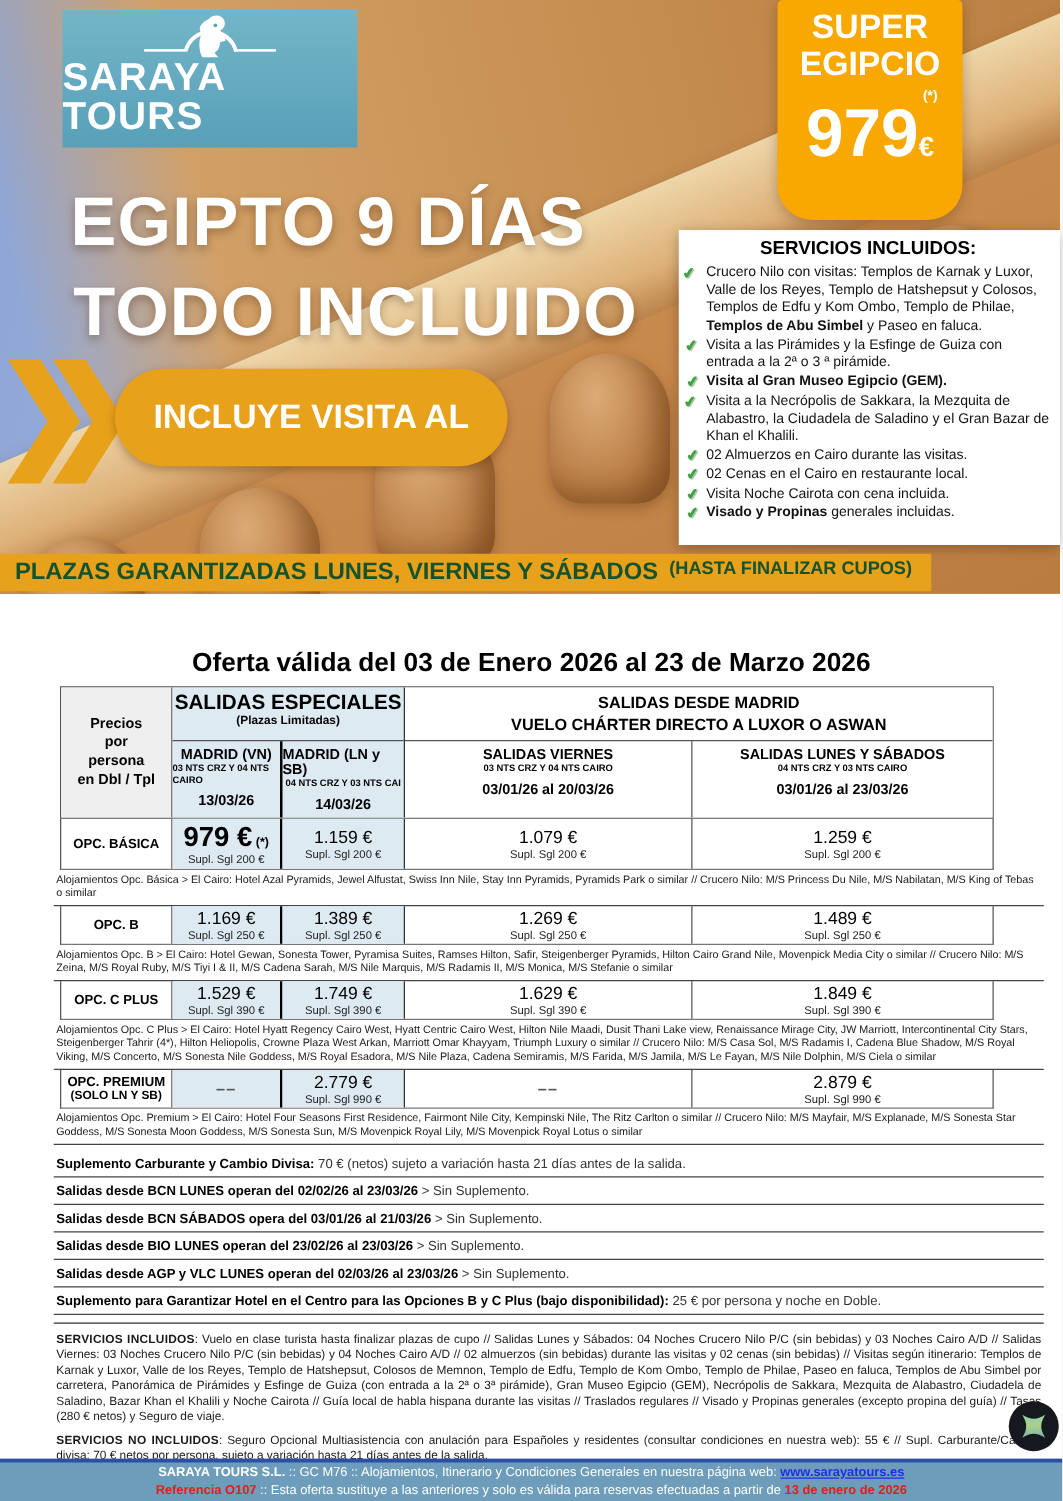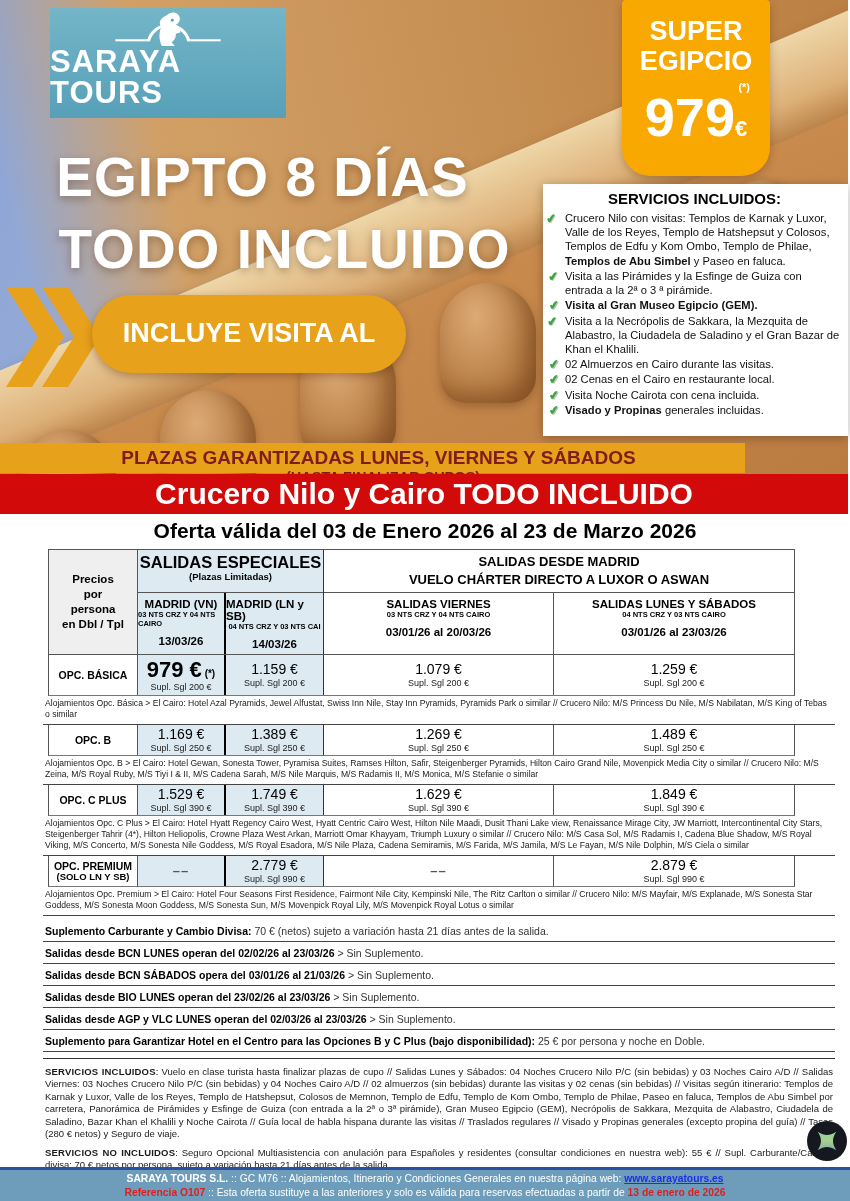--- a/index.html
+++ b/index.html
@@ -32,39 +32,39 @@
         font-size:55px;letter-spacing:1px;text-shadow:0 3px 8px rgba(60,30,10,.35);line-height:1;}
   .t1{top:150px;} .t2{top:222px;margin-left:22px;}
   
   .chev{position:absolute;left:6px;top:287px;width:94px;height:100px;}
   .pill{position:absolute;left:92px;top:295px;width:314px;height:78px;background:#E8A11B;
         border-radius:40px;display:flex;flex-direction:column;justify-content:center;align-items:center;
         color:#fff;font-weight:800;box-shadow:0 3px 8px rgba(80,40,0,.35);}
   .pill-1{font-size:27px;line-height:1.15;} .pill-2{font-size:25px;line-height:1.15;letter-spacing:.3px;}
   
   .badge{position:absolute;left:622px;top:0;width:148px;height:176px;background:#F8A800;
-        border-radius:4px 4px 28px 28px;color:#fff;text-align:center;padding-top:16px;
+        border-radius:4px 4px 28px 28px;color:#fff;text-align:center;padding-top:6px;
         box-sizing:border-box;box-shadow:0 3px 10px rgba(80,40,0,.3);}
   .badge-l{font-size:27px;font-weight:800;line-height:1.12;}
   .badge-star{font-size:11px;font-weight:700;text-align:right;padding-right:20px;margin-top:6px;line-height:1;}
   .badge-price{line-height:.9;}
   .badge-num{font-size:54px;font-weight:800;}
   .badge-eur{font-size:22px;font-weight:700;}
   
   .svcbox{position:absolute;left:543px;top:184px;width:305px;min-height:252px;background:#fff;
         padding:6px 8px 8px 6px;box-sizing:border-box;box-shadow:0 2px 10px rgba(0,0,0,.28);}
   .svc-title{text-align:center;font-size:15px;font-weight:800;color:#000;margin-bottom:4px;}
   .svc{display:flex;margin-bottom:1px;}
   .check{color:#3FA33F;font-size:12px;width:16px;flex:none;font-weight:700;transform:rotate(-8deg);
         text-shadow:1px 1px 0 rgba(30,90,30,.35);}
   .svc-t{font-size:11.2px;line-height:1.27;color:#111;}
   .svc-t .b{font-weight:700;} .svc-t .u{margin-top:48px;}
   
-  .oband{position:absolute;left:0;top:443px;width:745px;height:30px;background:#E8A11B;color:#7f1d1d;
-        display:flex;align-items:center;padding:4px 0 0 12px;box-sizing:border-box;font-weight:800;flex-direction:column;}
+  .oband{position:absolute;left:0;top:443px;width:745px;height:30px;background:#E8A11B;color:#14532d;
+        display:flex;align-items:flex-start;padding:4px 0 0 12px;box-sizing:border-box;font-weight:800;}
   .oband-big{font-size:19px;} .oband-small{font-size:14.5px;margin-left:9px;font-weight:700;}
   .rband{position:absolute;left:0;top:474px;width:848px;height:40px;background:#D20A0A;color:#fff;
         display:flex;align-items:center;justify-content:center;font-size:30px;font-weight:800;}
   .valid{position:absolute;left:0;top:519px;width:850px;text-align:center;font-size:21px;
         font-weight:800;color:#000;}
   
   .main{position:absolute;left:43px;top:549px;width:792px;}
   .ptable{margin-left:5px;width:747px;}
   .thead{display:flex;border:1.5px solid #555;box-sizing:border-box;height:106px;background:#fff;}
   .hcorner{width:89px;background:#EFEFEF;border-right:1px solid #555;display:flex;flex-direction:column;
@@ -141,21 +141,21 @@
     <svg width="180" height="62" viewBox="0 0 180 62">
       <path d="M58 54 A34 34 0 0 1 124 54" fill="none" stroke="#fff" stroke-width="5"></path>
       <rect x="4" y="51" width="55" height="3.4" fill="#fff"></rect>
       <rect x="122" y="51" width="54" height="3.4" fill="#fff"></rect>
       <path d="M88 12 c8 -8 19 -5 21 3 c1.5 6 -2 10 -6 12 c5 3 8 8 7 13 l-7 2 c0 7 -3 11 -7 14 l5 6 h-21 c-5 -10 -5 -22 -1 -31 c-5 -7 -2 -14 9 -19 z" fill="#fff"></path>
       <circle cx="97" cy="20" r="2.4" fill="#57a0b8"></circle>
     </svg>
     <div class="logo-name">SARAYA TOURS</div>
   </div>
 
-  <div class="title-l t1">EGIPTO 8 DÍAS</div>
+  <div class="title-l t1">EGIPTO 9 DÍAS</div>
   <div class="title-l t2">TODO INCLUIDO</div>
 
   <svg class="chev" viewBox="0 0 94 100">
     <polygon points="0,0 26,0 58,50 26,100 0,100 32,50" fill="#E8A11B"></polygon>
     <polygon points="36,0 62,0 94,50 62,100 36,100 68,50" fill="#E8A11B"></polygon>
   </svg>
 
   <div class="pill">
     <div class="pill-1">INCLUYE VISITA AL</div>
   </div>
@@ -201,23 +201,20 @@
         <div class="svc">
           <span class="check">✔</span>
           <span class="svc-t"><span class="b ">Visado y Propinas</span><span> generales incluidas.</span></span>
         </div>
       </div>
   </div>
 
   <div class="oband">
     <span class="oband-big">PLAZAS GARANTIZADAS LUNES, VIERNES Y SÁBADOS</span>
     <span class="oband-small">(HASTA FINALIZAR CUPOS)</span>
-  </div>
-  <div class="rband">
-    <span>Crucero Nilo y Cairo TODO INCLUIDO</span>
   </div>
   <div class="valid">Oferta válida del 03 de Enero 2026 al 23 de Marzo 2026</div>
 
   <div class="main">
     <div class="ptable">
       <div class="thead">
         <div class="hcorner">
           <span>Precios</span>
           <span>por</span>
           <span>persona</span>

